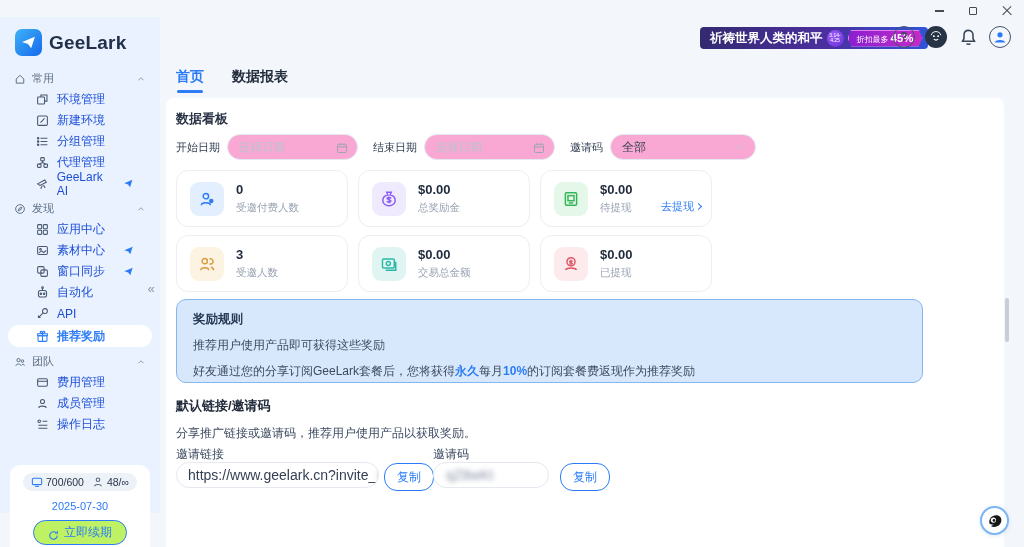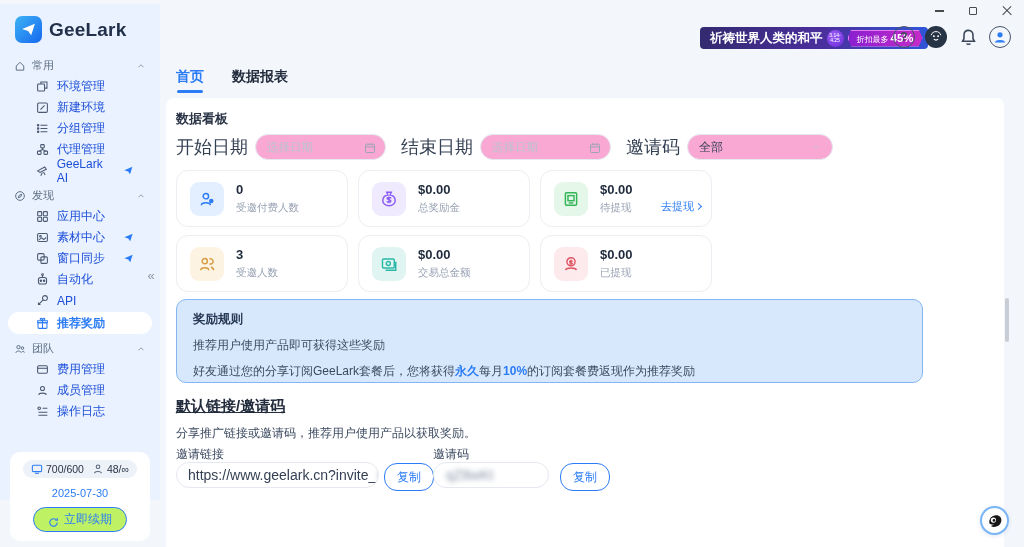--- a/index.html
+++ b/index.html
@@ -1,21 +1,21 @@
 <!DOCTYPE html>
 <html><head>
 <meta charset="utf-8">
 <style>
   * { margin:0; padding:0; box-sizing:border-box; }
   html,body { width:1024px; height:547px; overflow:hidden; }
   body { font-family:"Liberation Sans","DejaVu Sans",sans-serif; background:#f3f7fc; position:relative; color:#2a3446; }
   svg { display:block; }
 
   
-  .sidebar { position:absolute; left:0; top:4px; width:160px; height:496px; background:#e9f2fe; }
+  .sidebar { position:absolute; left:0; top:17px; width:160px; height:496px; background:#e9f2fe; }
   .logo-row { display:flex; align-items:center; gap:7px; padding:12px 0 6px 15px; }
   .logo-mark { width:27px; height:27px; border-radius:7px; background:linear-gradient(135deg,#3db3f5,#1668ee); display:flex; align-items:center; justify-content:center; }
   .logo-text { font-size:19px; font-weight:bold; color:#22304a; letter-spacing:.2px; }
   .nav { padding-top:6px; font-size:12px; }
   .sec-h { display:flex; align-items:center; gap:6px; height:21px; padding:0 14px 0 14px; color:#5e6d83; font-size:11px; cursor:default; }
   .sec-h.gap { margin-top:4px; }
   .sec-lb { flex:0 0 auto; }
   .sec-h .chev { margin-left:auto; }
   .item { display:flex; align-items:center; gap:8px; height:21px; padding-left:36px; padding-right:10px; color:#1d4ed8; font-size:12px; }
   .item .badge { margin-left:auto; margin-right:16px; }
@@ -53,21 +53,21 @@
   
   .tabs { position:absolute; left:176px; top:68px; display:flex; gap:28px; }
   .tab { font-size:14px; font-weight:bold; color:#222c3c; padding-bottom:7px; position:relative; cursor:pointer; }
   .tab.active { color:#2b7cf6; }
   .tab.active::after { content:""; position:absolute; left:50%; transform:translateX(-50%); bottom:0; width:26px; height:3px; border-radius:2px; background:#2b7cf6; }
 
   
   .card { position:absolute; left:166px; top:98px; width:838px; height:449px; background:#ffffff; border-radius:8px 8px 0 0; }
   .dash-title { position:absolute; left:10px; top:12px; font-size:13px; font-weight:600; color:#2a3446; }
   .filters { position:absolute; left:10px; top:36px; display:flex; align-items:center; }
-  .flabel { font-size:18px; color:#333f52; margin-right:7px; white-space:nowrap; }
+  .flabel { font-size:11px; color:#333f52; margin-right:7px; white-space:nowrap; }
   .pill-input { position:relative; height:26px; border:1px solid #e5e8ef; border-radius:14px; background:#f9a8d4; display:flex; align-items:center; }
   .pill-input input { border:none; outline:none; background:transparent; height:24px; border-radius:14px; padding:0 26px 0 11px; font-size:11.5px; font-family:inherit; width:100%; color:#333; }
   .pill-input input::placeholder { color:#b9c2cf; }
   .pill-input .cal { position:absolute; right:9px; top:7px; }
   .w130 { width:131px; margin-right:15px; }
   .sel { width:146px; padding:0 11px; font-size:12px; color:#333f52; justify-content:space-between; cursor:pointer; }
 
   .stats { position:absolute; left:10px; top:72px; display:grid; grid-template-columns:repeat(3,172px); column-gap:10px; row-gap:8px; }
   .stat-card { position:relative; height:57px; border:1px solid #ededf3; border-radius:12px; background:#fff; display:flex; align-items:center; padding-left:13px; gap:12px; }
   .stat-ic { width:34px; height:34px; border-radius:9px; display:flex; align-items:center; justify-content:center; flex:0 0 auto; }
@@ -80,21 +80,21 @@
   .ic-green { background:#e4f7e9; color:#34b558; }
   .ic-orange { background:#fdf3e2; color:#d89b3f; }
   .ic-teal { background:#e0f5f1; color:#2bb8a8; }
   .ic-red { background:#fdeaec; color:#e05665; }
 
   .rules { position:absolute; left:10px; top:201px; width:747px; height:84px; background:#d8e8fc; border:1px solid #85b6f2; border-radius:10px; padding:11px 16px; }
   .rules-title { font-size:12.5px; font-weight:600; color:#273a55; }
   .rules-line { font-size:12px; color:#3c4a60; margin-top:9px; }
   .hl { color:#2b7cf6; font-weight:bold; }
 
-  .inv-title { position:absolute; left:10px; top:299px; font-size:15px; font-weight:bold; color:#222c3c;text-decoration:underline; }
+  .inv-title { position:absolute; left:10px; top:299px; font-size:13px; font-weight:bold; color:#222c3c; }
   .inv-desc { position:absolute; left:10px; top:327px; font-size:12px; color:#3c4a60; }
   .inv-label { position:absolute; top:348px; font-size:12px; color:#3c4a60; }
   .inv-row { position:absolute; top:364px; height:26px; }
   .link-box { display:flex; align-items:center; height:26px; border:1px solid #e5e8ef; border-radius:14px; background:#fff; padding:0 11px; font-size:14px; color:#333f52; white-space:nowrap; overflow:hidden; }
   .redacted { filter:blur(2.5px); color:#8a94a6; margin-left:1px; }
   .copy-btn { height:28px; border:1px solid #2b7cf6; color:#2b7cf6; background:#fff; border-radius:13px; font-size:12px; padding:0 12px; cursor:pointer; font-family:inherit; }
 
   .scroll-thumb { position:absolute; left:1005px; top:298px; width:4px; height:44px; background:#c8cdd6; border-radius:2px; }
   .float-btn { position:absolute; left:980px; top:506px; width:29px; height:29px; border-radius:50%; background:#fff; border:2px solid #7ab5f5; display:flex; align-items:center; justify-content:center; cursor:pointer; box-shadow:0 1px 4px rgba(40,90,180,.15); }
 </style>

